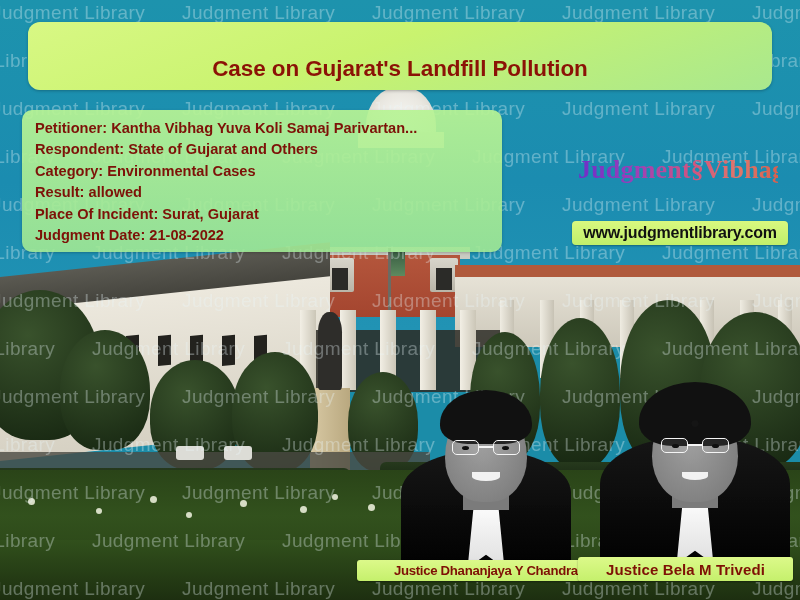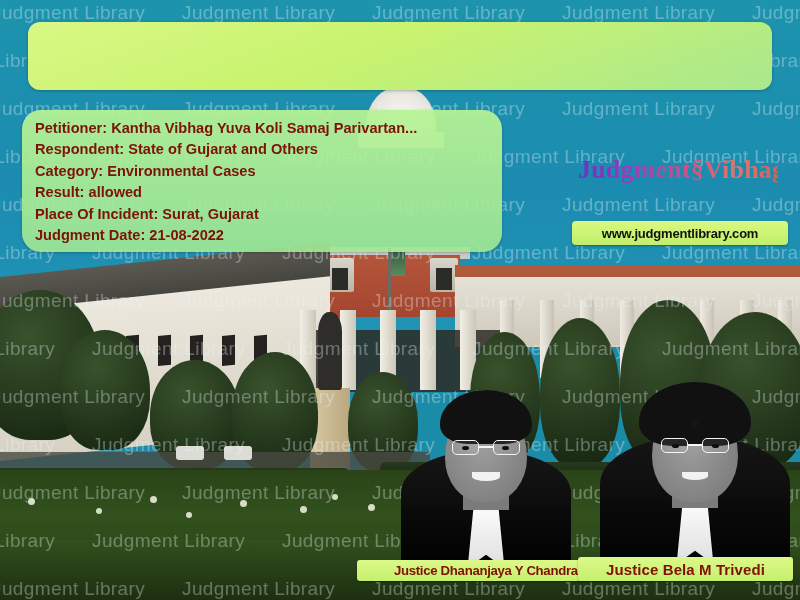--- a/index.html
+++ b/index.html
@@ -124,21 +124,21 @@
   .title-text {
     font-size:22.5px; font-weight:bold; line-height:1.16;
     color:#8b1206; text-align:center; padding:0 10px;
     letter-spacing:-.1px;
   }
 
   
   .info-box {
     position:absolute; left:22px; top:110px; width:480px; height:142px;
     background:linear-gradient(180deg, rgba(183,243,148,.93), rgba(160,232,148,.9));
-    border-radius:19px;
+    border-radius:10px;
     padding:8px 0 0 13px;
     box-shadow:0 1px 3px rgba(0,0,0,.22);
   }
   .info-line {
     font-size:14.6px; font-weight:bold; color:#7d1208;
     line-height:21.4px; white-space:nowrap;
   }
 
   
   .brand {
@@ -153,21 +153,21 @@
   }
   .brand-sec { font-family:"Liberation Serif", serif; }
 
   .url-badge {
     position:absolute; left:572px; top:221px; width:216px; height:24px;
     background:linear-gradient(#d9f87f,#c0ef6b);
     border-radius:4px;
     display:flex; align-items:center; justify-content:center;
     box-shadow:0 1px 2px rgba(0,0,0,.3);
   }
-  .url-text { font-size:13px; font-weight:bold; color:#111; letter-spacing:-.2px; }
+  .url-text { font-size:16px; font-weight:bold; color:#111; letter-spacing:-.2px; }
 
   
   .portrait {
     position:absolute; overflow:hidden;
     filter:grayscale(1) contrast(1.05);
   }
   .p1 { left:388px; top:368px; width:196px; height:200px; }
   .p2 { left:592px; top:362px; width:206px; height:206px; }
   .robe {
     position:absolute; left:50%; bottom:0; transform:translateX(-50%);
@@ -381,20 +381,21 @@
     <div class="wm" style="left:-8px;  top:578px;">Judgment Library</div>
     <div class="wm" style="left:182px; top:578px;">Judgment Library</div>
     <div class="wm" style="left:372px; top:578px;">Judgment Library</div>
     <div class="wm" style="left:562px; top:578px;">Judgment Library</div>
     <div class="wm" style="left:752px; top:578px;">Judgment Library</div>
   </div>
 
   <div class="title-box">
     <div class="title-text">
       <br>
+      <span>Case on Gujarat's Landfill Pollution</span>
     </div>
   </div>
 
   <div class="info-box">
     <div class="info-line">Petitioner: Kantha Vibhag Yuva Koli Samaj Parivartan...</div>
     <div class="info-line">Respondent: State of Gujarat and Others</div>
     <div class="info-line">Category: Environmental Cases</div>
     <div class="info-line">Result: allowed</div>
     <div class="info-line">Place Of Incident: Surat, Gujarat</div>
     <div class="info-line">Judgment Date: 21-08-2022</div>

